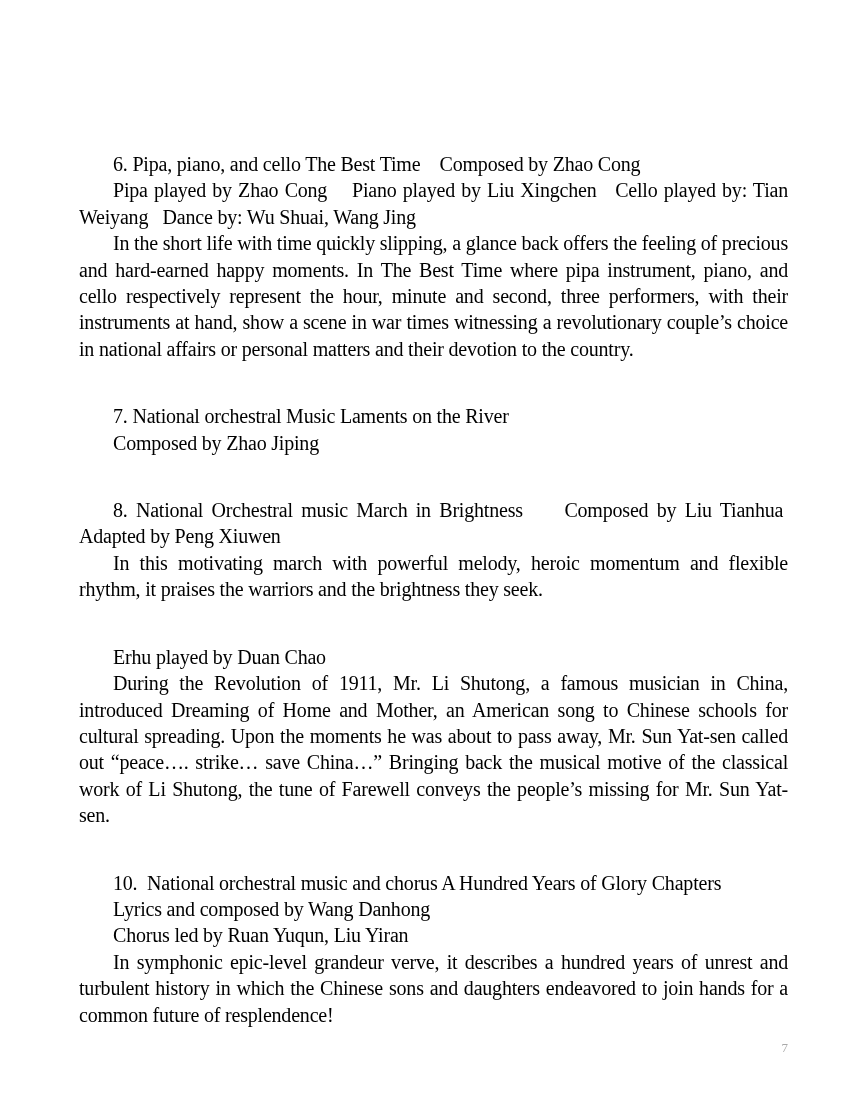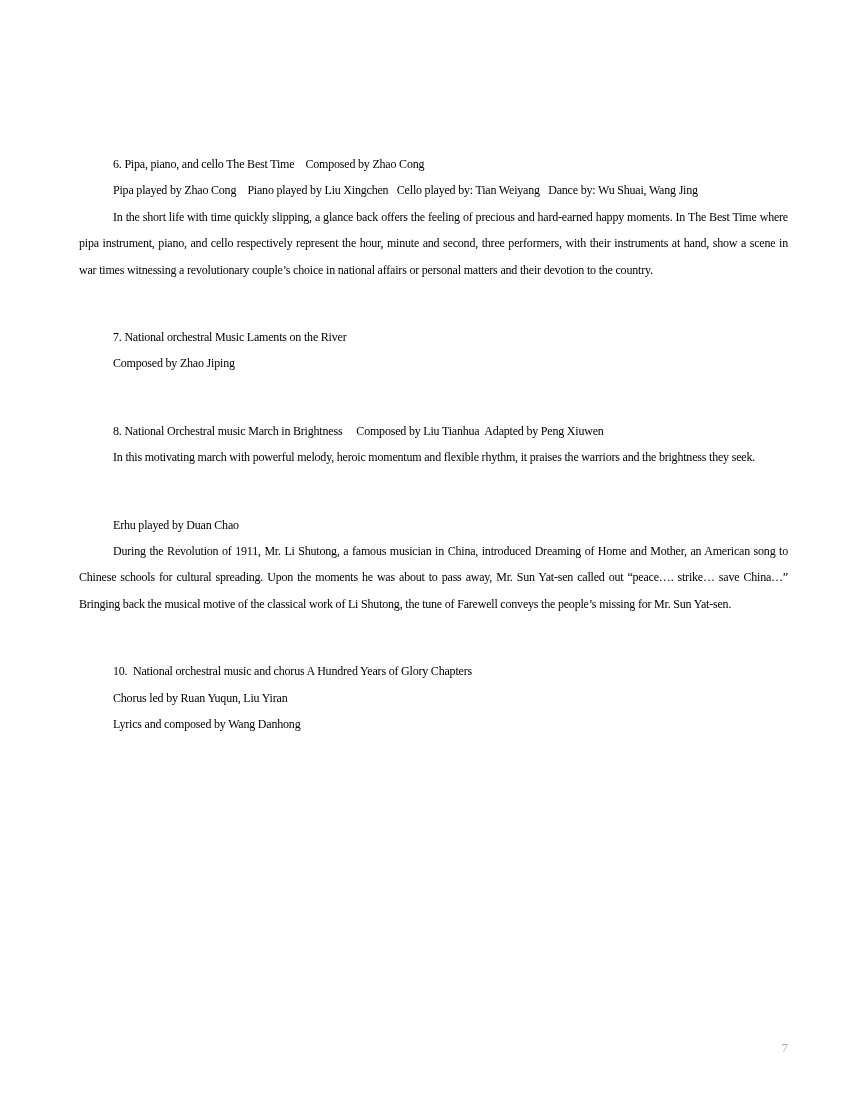--- a/index.html
+++ b/index.html
@@ -17,21 +17,21 @@
     color: #000000;
   }
   .content {
     position: absolute;
     left: 79px;
     top: 151px;
     width: 709px;
   }
   .content p {
     margin: 0;
-    font-size: 12px;
+    font-size: 20px;
     line-height: 26.4px;
     letter-spacing: -0.2px;
     text-align: justify;
     text-indent: 34px;
     color: #000000;
   }
   section {
     margin: 0;
   }
   section + section {
@@ -73,20 +73,21 @@
       <p>In this motivating march with powerful melody, heroic momentum and flexible rhythm, it praises the warriors and the brightness they seek.</p>
     </section>
 
     <section>
       <p>Erhu played by Duan Chao</p>
       <p>During the Revolution of 1911, Mr. Li Shutong, a famous musician in China, introduced Dreaming of Home and Mother, an American song to Chinese schools for cultural spreading. Upon the moments he was about to pass away, Mr. Sun Yat-sen called out “peace…. strike… save China…” Bringing back the musical motive of the classical work of Li Shutong, the tune of Farewell conveys the people’s missing for Mr. Sun Yat-sen.</p>
     </section>
 
     <section>
       <p>10.&nbsp; National orchestral music and chorus A Hundred Years of Glory Chapters</p>
+      <p>Lyrics and composed by Wang Danhong</p>
       <p>Chorus led by Ruan Yuqun, Liu Yiran</p>
-      <p>Lyrics and composed by Wang Danhong</p>
+      <p>In symphonic epic-level grandeur verve, it describes a hundred years of unrest and turbulent history in which the Chinese sons and daughters endeavored to join hands for a common future of resplendence!</p>
     </section>
 
   </div>
 
   <div class="page-number">7</div>
 </div>
 
 </body></html>

